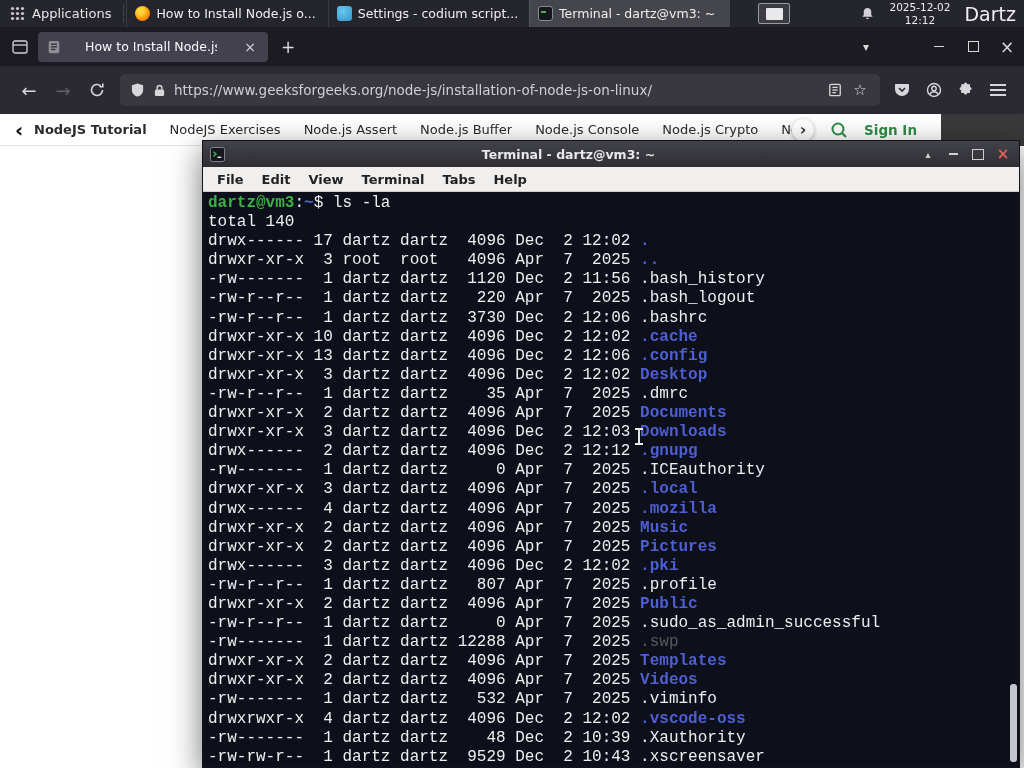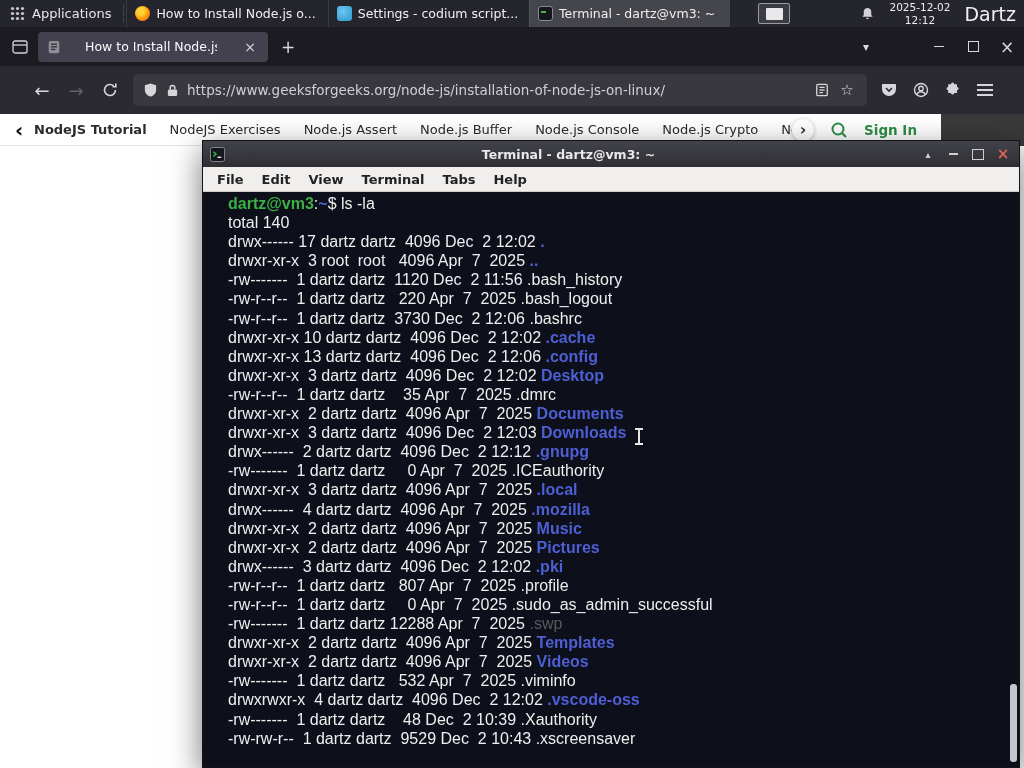--- a/index.html
+++ b/index.html
@@ -42,21 +42,21 @@
   .newtab { width:28px; height:28px; margin-left:6px; display:flex; align-items:center; justify-content:center; border-radius:4px; }
   .newtab::before { content:"+"; font-size:17px; color:#d8d8dc; }
   .alltabs { width:28px; height:28px; display:flex; align-items:center; justify-content:center; margin-right:42px; }
   .alltabs::before { content:"▾"; font-size:12px; color:#d8d8dc; }
   .wc { width:34px; height:100%; display:flex; align-items:center; justify-content:center; }
   .wc-min::before { content:""; width:10px; height:1.5px; background:#d8d8dc; }
   .wc-max::before { content:""; width:9px; height:9px; border:1.2px solid #d8d8dc; }
   .wc-close::before { content:"×"; font-size:17px; color:#d8d8dc; }
 
   #toolbar { position:absolute; top:66px; left:0; width:1024px; height:48px; background:var(--toolbar-bg,#2b2a33);
-             display:flex; align-items:center; padding:0 25px; }
+             display:flex; align-items:center; padding:0 12px; }
   .tool-btn { width:34px; height:34px; display:flex; align-items:center; justify-content:center; border-radius:4px;
               color:#d7d7db; font-size:18px; flex:0 0 auto; }
   .back::before { content:"←"; }
   .forward::before { content:"→"; color:#61616b; }
   #urlbar { flex:1; height:32px; margin:0 14px 0 6px; background:var(--urlbar-bg,#39383f); border-radius:5px;
             display:flex; align-items:center; padding:0 10px; gap:8px; min-width:0; }
   .url-text { color:#cfcfd6; font-size:13.5px; white-space:nowrap; overflow:hidden; flex:1; }
   .star { width:20px; height:20px; display:flex; align-items:center; justify-content:center; }
   .star::before { content:"☆"; font-size:15px; color:#d7d7db; }
   .right-icons { display:flex; align-items:center; gap:16px; margin-right:6px; flex:0 0 auto; }
@@ -85,22 +85,22 @@
   .term-title { flex:1; text-align:center; font-size:12.5px; font-weight:bold; white-space:nowrap; overflow:hidden; }
   .tb-btn { width:18px; height:18px; display:flex; align-items:center; justify-content:center; margin-left:7px; flex:0 0 auto; }
   .tb-shade::before { content:"▴"; font-size:10px; color:#cfcfcf; }
   .tb-min::before { content:""; width:9px; height:2px; background:#cfcfcf; }
   .tb-max::before { content:""; width:10px; height:9px; border:1.5px solid #cfcfcf; }
   .tb-close::before { content:"×"; font-size:15px; font-weight:bold; color:var(--close-red,#e0635a); }
   #term-menubar { height:25px; background:var(--menubar-bg,#f1efed); border-bottom:1px solid #cfccc8; display:flex;
                   align-items:center; padding:0 5px; color:#222; font-size:13px; flex:0 0 auto; }
   .menu-item { padding:0 9px;font-weight:bold; }
   #term-body { flex:1; background:var(--term-bg,#0d0f1a); position:relative; overflow:hidden; }
-  #term-lines { padding:2px 0 0 5px; font-family:Liberation Sans, sans-serif; font-size:16px; line-height:19.1px;
-                color:var(--term-fg,#efefef);margin-left:20px; }
+  #term-lines { padding:2px 0 0 5px; font-family:Liberation Mono, monospace; font-size:16px; line-height:19.1px;
+                color:var(--term-fg,#efefef); }
   .term-line { white-space:pre; }
   .tg { color:var(--term-green,#3cb043); font-weight:bold; }
   .tb { color:var(--term-blue,#4e5fd3); font-weight:bold; }
   .td { color:var(--term-dim,#5a5a5a); }
   .tw { color:var(--term-fg,#efefef); }
   .term-scrollthumb { position:absolute; right:2px; bottom:5px; width:7px; height:78px; background:#c5c5cc; border-radius:3px; }
 
   
   #cursor { position:absolute; left:634px; top:428px; width:10px; height:18px; z-index:60; pointer-events:none; }
   #cursor::before { content:""; position:absolute; left:4px; top:1px; width:2px; height:15px; background:#e8e8e8; box-shadow:0 0 1px #000; }
@@ -291,20 +291,21 @@
           <div class="term-line"><span class="tw">drwxr-xr-x  2 dartz dartz  4096 Apr  7  2025 </span><span class="tb">Documents</span></div>
           <div class="term-line"><span class="tw">drwxr-xr-x  3 dartz dartz  4096 Dec  2 12:03 </span><span class="tb">Downloads</span></div>
           <div class="term-line"><span class="tw">drwx------  2 dartz dartz  4096 Dec  2 12:12 </span><span class="tb">.gnupg</span></div>
           <div class="term-line"><span class="tw">-rw-------  1 dartz dartz     0 Apr  7  2025 </span><span class="tw">.ICEauthority</span></div>
           <div class="term-line"><span class="tw">drwxr-xr-x  3 dartz dartz  4096 Apr  7  2025 </span><span class="tb">.local</span></div>
           <div class="term-line"><span class="tw">drwx------  4 dartz dartz  4096 Apr  7  2025 </span><span class="tb">.mozilla</span></div>
           <div class="term-line"><span class="tw">drwxr-xr-x  2 dartz dartz  4096 Apr  7  2025 </span><span class="tb">Music</span></div>
           <div class="term-line"><span class="tw">drwxr-xr-x  2 dartz dartz  4096 Apr  7  2025 </span><span class="tb">Pictures</span></div>
           <div class="term-line"><span class="tw">drwx------  3 dartz dartz  4096 Dec  2 12:02 </span><span class="tb">.pki</span></div>
           <div class="term-line"><span class="tw">-rw-r--r--  1 dartz dartz   807 Apr  7  2025 </span><span class="tw">.profile</span></div>
+          <div class="term-line"><span class="tw">drwxr-xr-x  2 dartz dartz  4096 Apr  7  2025 </span><span class="tb">Public</span></div>
           <div class="term-line"><span class="tw">-rw-r--r--  1 dartz dartz     0 Apr  7  2025 </span><span class="tw">.sudo_as_admin_successful</span></div>
           <div class="term-line"><span class="tw">-rw-------  1 dartz dartz 12288 Apr  7  2025 </span><span class="td">.swp</span></div>
           <div class="term-line"><span class="tw">drwxr-xr-x  2 dartz dartz  4096 Apr  7  2025 </span><span class="tb">Templates</span></div>
           <div class="term-line"><span class="tw">drwxr-xr-x  2 dartz dartz  4096 Apr  7  2025 </span><span class="tb">Videos</span></div>
           <div class="term-line"><span class="tw">-rw-------  1 dartz dartz   532 Apr  7  2025 </span><span class="tw">.viminfo</span></div>
           <div class="term-line"><span class="tw">drwxrwxr-x  4 dartz dartz  4096 Dec  2 12:02 </span><span class="tb">.vscode-oss</span></div>
           <div class="term-line"><span class="tw">-rw-------  1 dartz dartz    48 Dec  2 10:39 </span><span class="tw">.Xauthority</span></div>
           <div class="term-line"><span class="tw">-rw-rw-r--  1 dartz dartz  9529 Dec  2 10:43 </span><span class="tw">.xscreensaver</span></div>
         </div>
       <div class="term-scrollthumb"></div>

